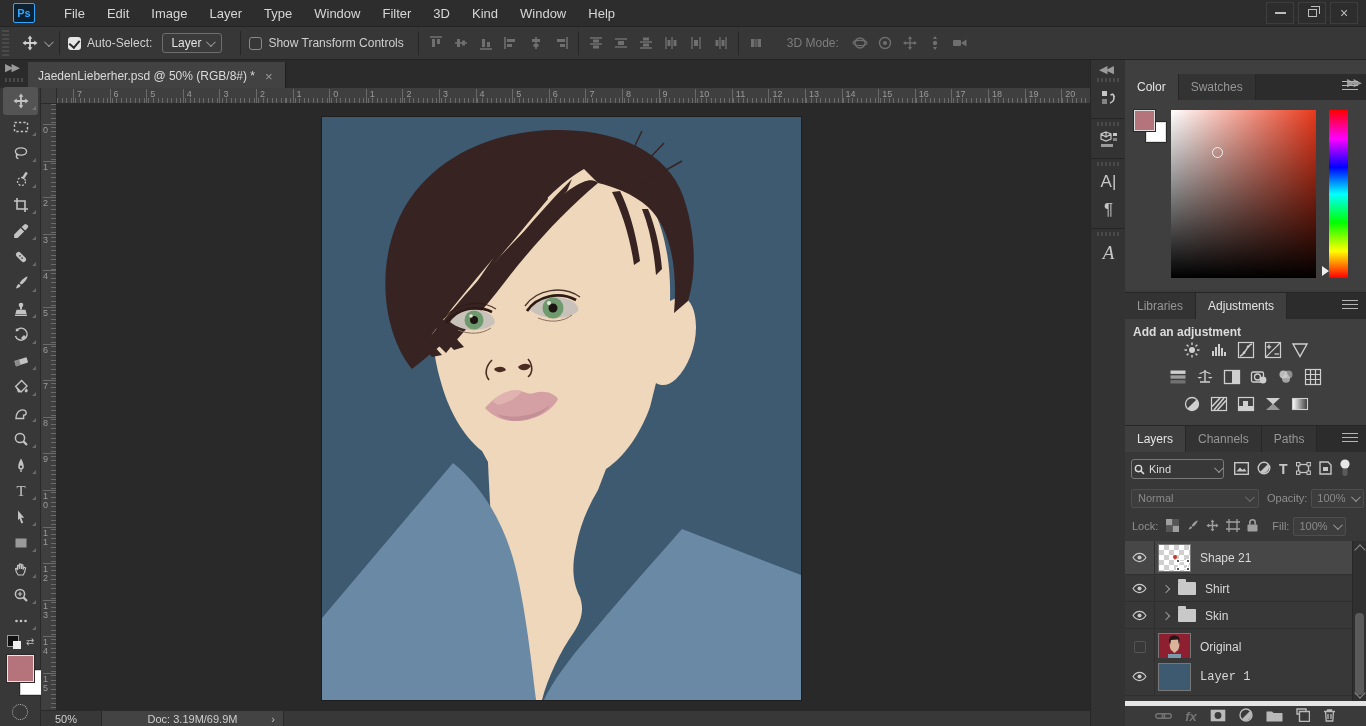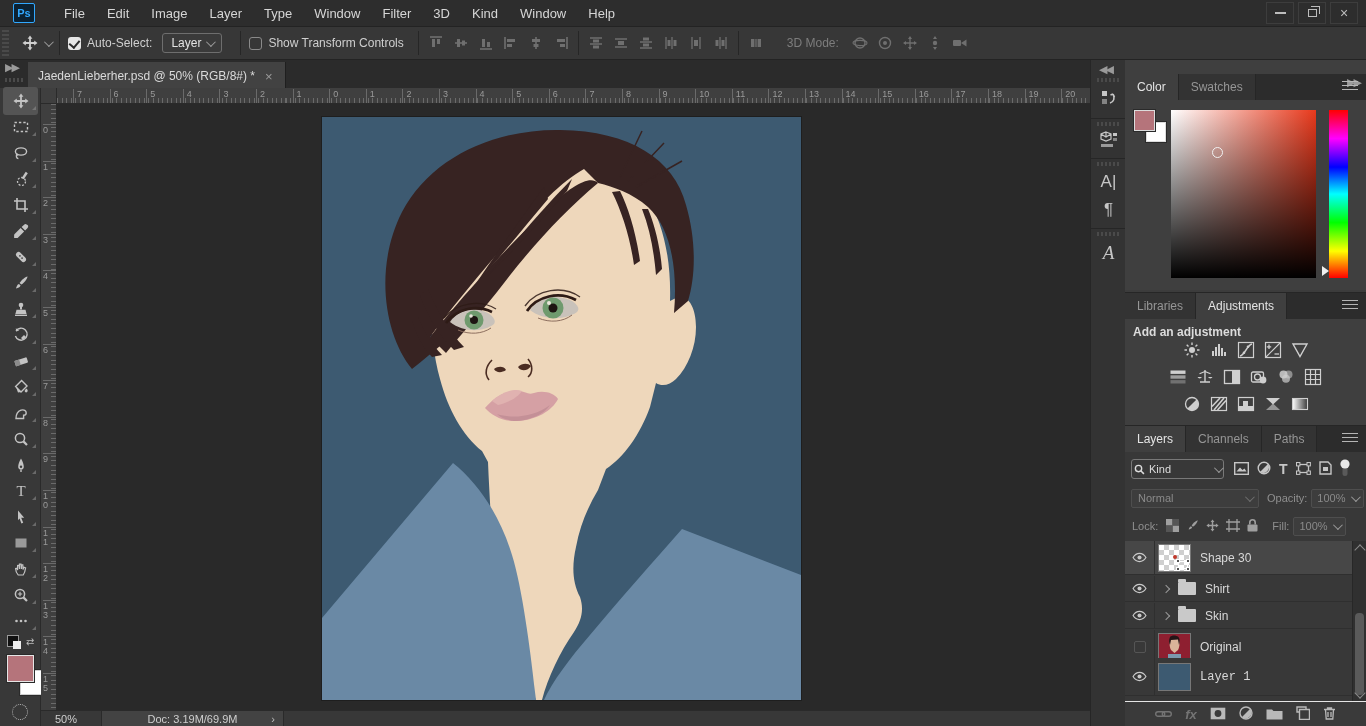--- a/index.html
+++ b/index.html
@@ -125,21 +125,21 @@
   .eye-off { width:12px; height:12px; border:1px solid #555; border-radius:2px; }
   .lthumb { width:33px; height:28px; margin-left:3px; flex:none; position:relative; border:1px solid #777; }
   .checker { background:#fff; background-image:conic-gradient(#cfcfcf 25%,transparent 0 50%,#cfcfcf 0 75%,transparent 0); background-size:10px 10px; }
   .lname { margin-left:9px; color:#d8d8d8; font-size:12px; }
   .grp-chev { width:6px; height:6px; border-right:1.5px solid #9a9a9a; border-top:1.5px solid #9a9a9a; transform:rotate(45deg); margin-left:8px; flex:none; }
   .folder { width:18px; height:13px; background:#c9c9c9; border-radius:1px; position:relative; margin-left:9px; flex:none; }
   .folder:before { content:""; position:absolute; left:0; top:-3px; width:8px; height:3px; background:#c9c9c9; border-radius:1px 1px 0 0; }
   #layer-scroll { position:absolute; left:227px; top:115px; width:14px; height:160px; background:#303030; border-left:1px solid #272727; }
   #layer-scroll .thumbbar { position:absolute; left:2px; top:72px; width:9px; height:82px; background:#5a5a5a; border-radius:4px; }
   .scroll-arrow { position:absolute; left:3px; width:8px; height:8px; border-right:1.5px solid #8a8a8a; border-bottom:1.5px solid #8a8a8a; }
-  #layers-footer { position:absolute; left:0; top:275px; width:241px; height:26px; background:#3a3a3a; border-top:1px solid #e5e5e5; display:flex; align-items:center; justify-content:center; gap:13px; color:#b9b9b9; }
+  #layers-footer { position:absolute; left:0; top:275px; width:241px; height:26px; background:#3a3a3a; border-top:5px solid #e5e5e5; display:flex; align-items:center; justify-content:center; gap:13px; color:#b9b9b9; }
   .f-dis { opacity:.45; }
 </style>
 </head>
 <body>
 
 <div id="app">
 
   <div id="menubar" class="abs">
     <div id="ps-logo">Ps</div>
     <div id="menu-items">
@@ -878,21 +878,21 @@
             <div class="lthumb checker">
               <div style="position:absolute;left:14px;top:10px;width:4px;height:4px;background:#c1392b;border-radius:50%"></div>
               <svg width="14" height="12" viewBox="0 0 14 12" style="position:absolute;right:0;bottom:0">
                 <rect x="2.5" y="2.5" width="9" height="7" fill="none" stroke="#fff" stroke-width="1.2"></rect>
                 <rect x="0.5" y="0.5" width="3" height="3" fill="#555" stroke="#fff"></rect>
                 <rect x="10.5" y="0.5" width="3" height="3" fill="#555" stroke="#fff"></rect>
                 <rect x="0.5" y="8.5" width="3" height="3" fill="#555" stroke="#fff"></rect>
                 <rect x="10.5" y="8.5" width="3" height="3" fill="#555" stroke="#fff"></rect>
               </svg>
             </div>
-            <span class="lname">Shape 30</span>
+            <span class="lname">Shape 21</span>
           </div>
           <div class="layer-row" style="top: 35px; height: 26px;">
             <div class="eye-cell">
               <svg width="15" height="11" viewBox="0 0 16 12">
                 <path d="M1 6 C3 2.8 5.8 1.6 8 1.6 C10.2 1.6 13 2.8 15 6 C13 9.2 10.2 10.4 8 10.4 C5.8 10.4 3 9.2 1 6Z" fill="none" stroke="#c9c9c9" stroke-width="1.3"></path>
                 <circle cx="8" cy="6" r="2.2" fill="#c9c9c9"></circle>
               </svg>
             </div>
             <div class="grp-chev"></div>
             <div class="folder"></div>

